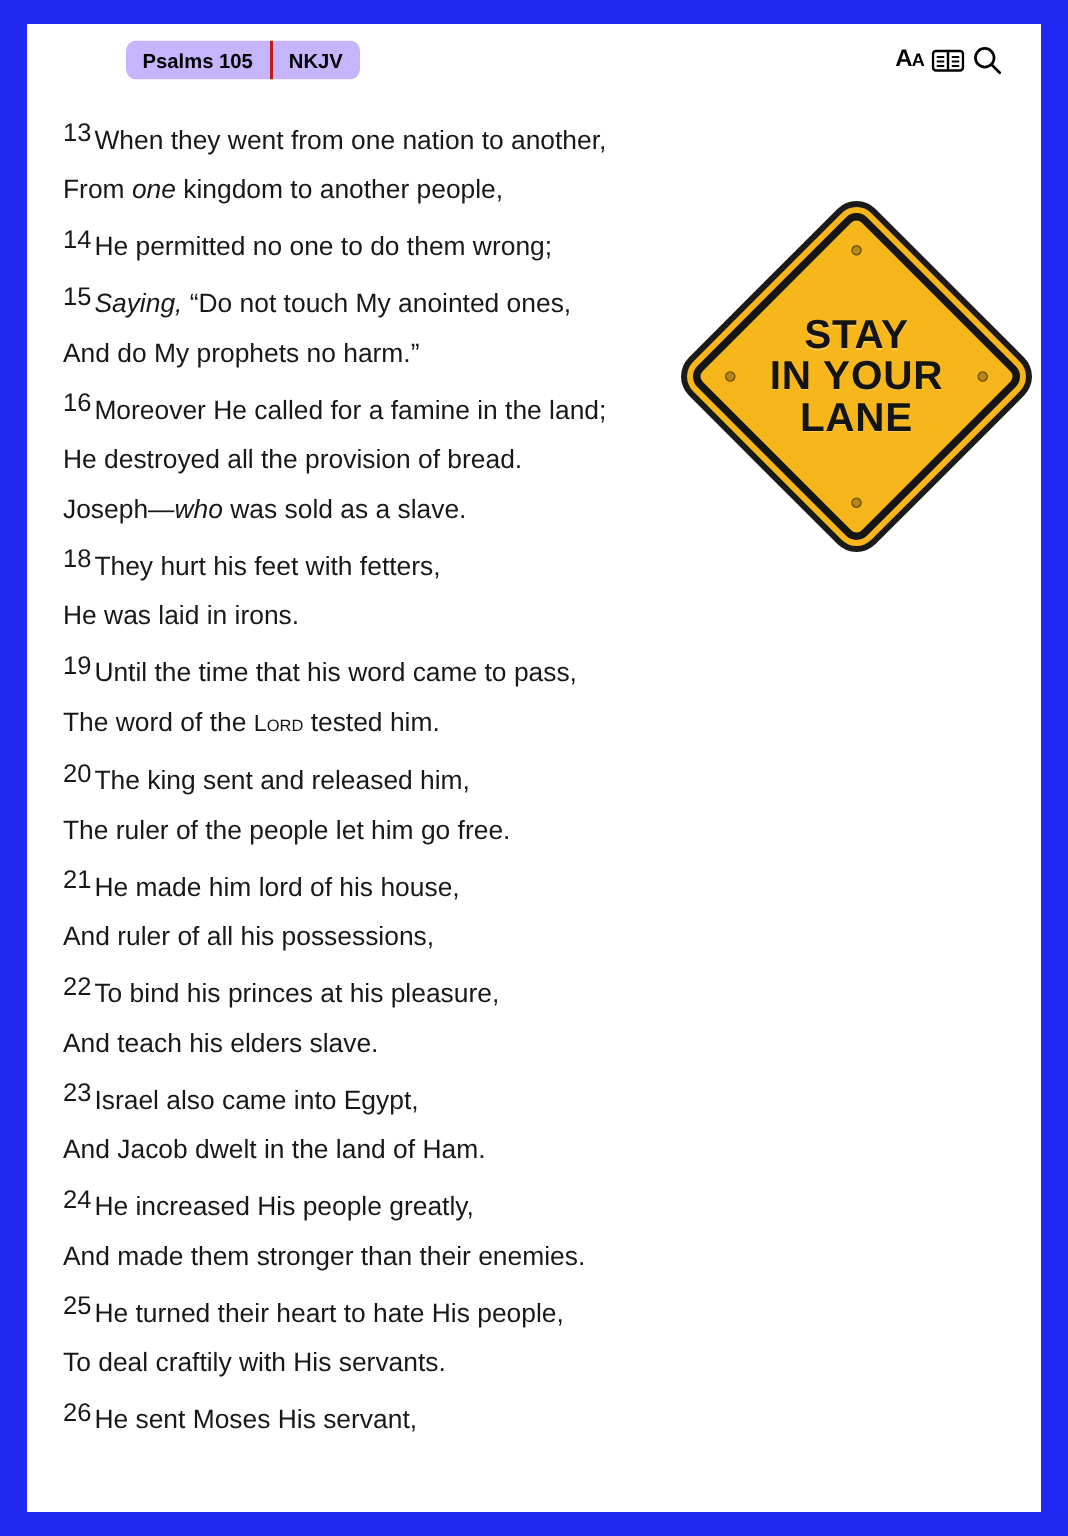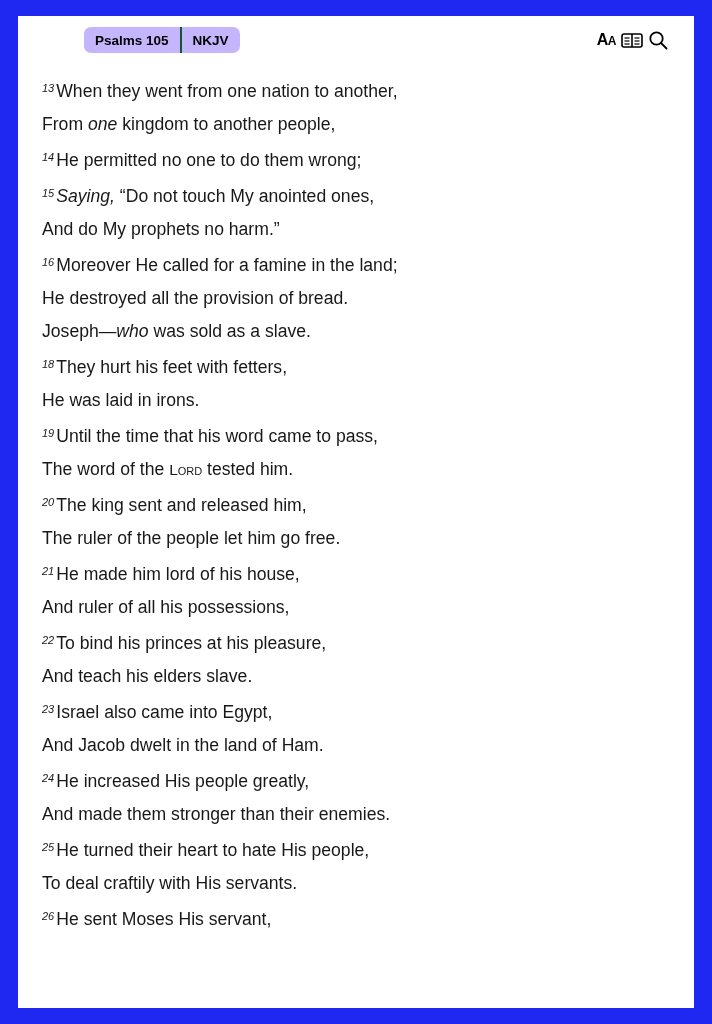--- a/index.html
+++ b/index.html
@@ -52,21 +52,21 @@
     font-size: 13.5px;
     font-weight: bold;
     display: flex;
     align-items: center;
     padding: 0 11px;
     border: none;
     font-family: "Liberation Sans", sans-serif;
     cursor: pointer;
   }
   .chip + .chip {
-    border-left: 2px solid #14532d;
+    border-left: 2px solid #b91c1c;
     text-align: right;
   }
 
   .toolbar-right {
     margin-left: auto;
     display: flex;
     align-items: center;
     gap: 5px;
     padding-right: 10px;
   }
@@ -97,25 +97,24 @@
     width: 404px;
     font-family: "Liberation Sans", sans-serif;
     font-size: 17.6px;
     color: #18181a;
     line-height: 33px;
   }
   .vline {
     white-space: nowrap;
   }
   .vnum {
-    font-size: 11px;
+    font-size: 17px;
     vertical-align: 5px;
     margin-right: 2px;
     letter-spacing: 0;
-    font-style: italic;
   }
   .it { font-style: italic; }
   .sc {
     font-variant: small-caps;
     font-size: 15.5px;
   }
 
   
   .sign-wrap {
     position: absolute;
@@ -204,20 +203,33 @@
           <svg width="20" height="20" viewBox="0 0 20 20" aria-hidden="true">
             <circle cx="8.5" cy="8.5" r="6.2" fill="none" stroke="#000" stroke-width="1.8"></circle>
             <line x1="13" y1="13" x2="18.5" y2="18.5" stroke="#000" stroke-width="1.8" stroke-linecap="round"></line>
           </svg>
         </div>
       </div>
     </div>
 
     <div class="content">
 
+      <div class="sign-wrap">
+        <div class="sign">
+          <span class="bolt b1"></span>
+          <span class="bolt b2"></span>
+          <span class="bolt b3"></span>
+          <span class="bolt b4"></span>
+        </div>
+        <div class="sign-text">
+          <div class="st1">STAY</div>
+          <div class="st2">IN YOUR</div>
+          <div class="st3">LANE</div>
+        </div>
+      </div>
 
       <div class="verses" id="verses">
           <div class="vline"><span class="vnum">13</span><span>When they went from one nation to another,</span></div>
           <div class="vline"><span>From </span><span class="it">one</span><span> kingdom to another people,</span></div>
           <div class="vline"><span class="vnum">14</span><span>He permitted no one to do them wrong;</span></div>
           <div class="vline"><span class="vnum">15</span><span class="it">Saying,</span><span> “Do not touch My anointed ones,</span></div>
           <div class="vline"><span>And do My prophets no harm.”</span></div>
           <div class="vline"><span class="vnum">16</span><span>Moreover He called for a famine in the land;</span></div>
           <div class="vline"><span>He destroyed all the provision of bread.</span></div>
           <div class="vline"><span>Joseph—</span><span class="it">who</span><span> was sold as a slave.</span></div>

